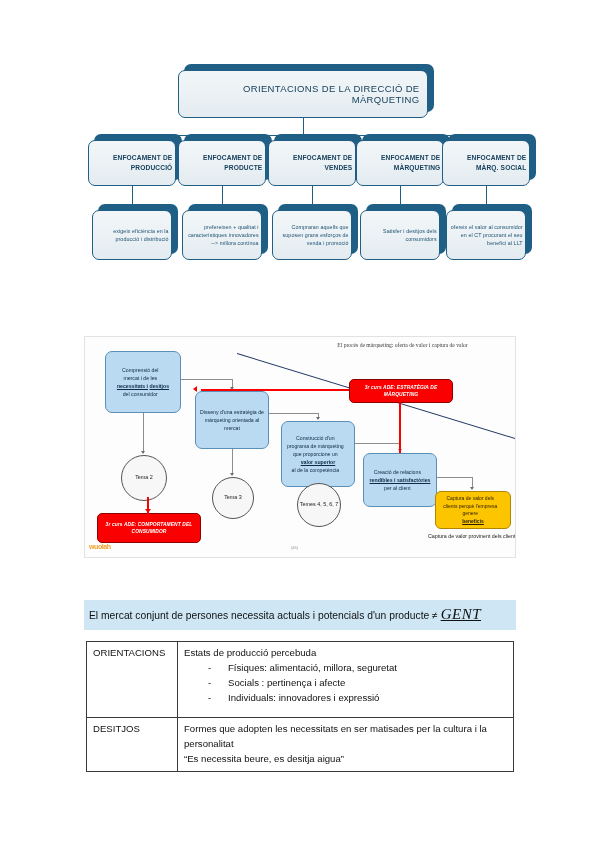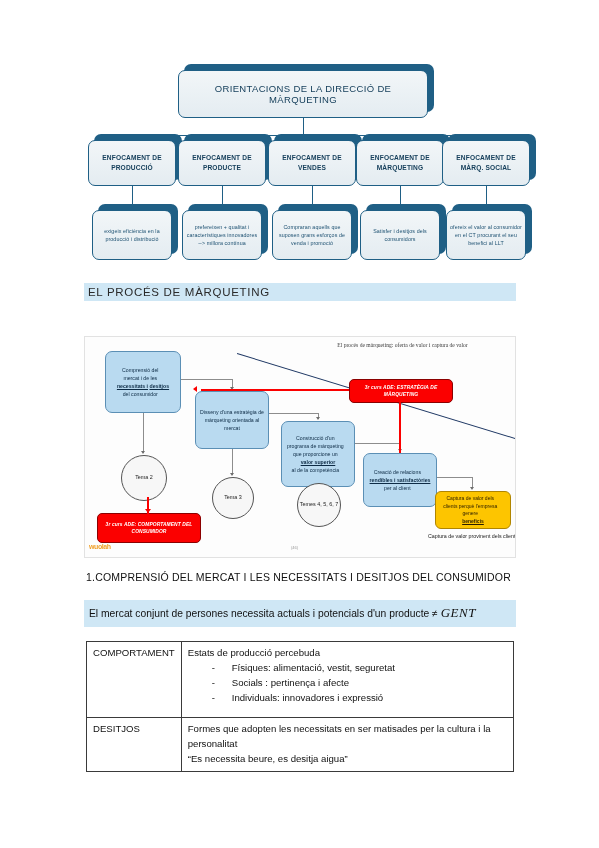--- a/index.html
+++ b/index.html
@@ -19,21 +19,21 @@
   .shadowbox{position:absolute;}
   .shadowbox .back{
     position:absolute;left:6px;top:-6px;width:100%;height:100%;
     background:#1f5f85;border-radius:7px;
   }
   .shadowbox .front{
     position:absolute;left:0;top:0;width:100%;height:100%;
     background:linear-gradient(180deg,#f2f6f8 0%,#e4ecf1 100%);
     border:1.6px solid #1f5f85;border-radius:7px;
     box-sizing:border-box;
-    display:flex;align-items:center;justify-content:center;text-align:center;
+    display:flex;align-items:center;justify-content:center;text-align:right;
   }
   .shadowbox .front span{
     display:block;width:94%;
     letter-spacing:.2px;
   }
 
   #root-box{left:178px;top:12px;width:250px;height:48px;}
   #root-box .front span{font-size:9.5px;color:#17405c;letter-spacing:.35px;}
 
   .lvl2{top:82px;width:88px;height:46px;}
@@ -58,21 +58,21 @@
   .plain-head{
     position:absolute;left:86px;font-size:10.5px;color:#111;letter-spacing:.2px;
   }
   #head-oferta{top:309px;}
   #head-comprensio{top:571px;font-size:10.5px;}
 
   #band-mercat{
     position:absolute;left:84px;top:600px;width:432px;background:#cfe7f5;
     box-sizing:border-box;padding:4px 5px;font-size:10.3px;line-height:1.45;color:#111;
   }
-  #band-mercat .gent{font-family:"Liberation Serif", serif;font-style:italic;font-size:13px;letter-spacing:.5px;}
+  #band-mercat .gent{font-family:"Liberation Serif", serif;font-style:italic;font-size:15px;letter-spacing:.5px;text-decoration:underline;}
 
   
   .slide{
     position:absolute;left:84px;top:336px;width:432px;height:222px;
     background:#fdfdfd;border:1px solid #e2e2e2;box-sizing:border-box;
     overflow:hidden;
   }
   .slide-title{
     position:absolute;left:205px;top:5px;width:225px;text-align:center;
     font-size:5.6px;color:#3b3b3b;font-family:"Liberation Serif", serif;
@@ -235,21 +235,20 @@
       </div>
     </div>
     <div class="shadowbox lvl3 l3-4">
       <div class="back"></div>
       <div class="front">
         <span>ofereix el valor al consumidor en el CT procurant el seu benefici al LLT</span>
       </div>
     </div>
   </div>
 
-  <div class="sec-band" id="band-proces">EL PROCÉS DE MÀRQUETING</div>
 
   <div class="slide">
 
     <div class="slide-title">El procés de màrqueting: oferta de valor i captura de valor</div>
 
     <div class="navyline" style="left:152px;top:16px;width:300px;transform:rotate(17deg);"></div>
 
     <div class="dgrey h" style="left:96px;top:42px;width:51px;"></div>
     <div class="dgrey v" style="left:147px;top:42px;height:8px;"></div>
     <div class="arrow-d" style="left:144.5px;top:50px;"></div>
@@ -315,35 +314,34 @@
 
     <div class="yellowbox">
       <span><span>Captura de valor dels clients perquè l'empresa genere</span> <u>beneficis</u></span>
     </div>
     <div id="cap-caption">Captura de valor provinent dels clients</div>
 
     <div id="wm">wuolah</div>
     <div id="slide-num">(46)</div>
   </div>
 
-  <div class="plain-head" id="head-comprensio">1.COMPRENSIÓ DEL MERCAT I LES NECESSITATS I DESITJOS DEL CONSUMIDOR</div>
 
   <div id="band-mercat">
     <span>El mercat conjunt de persones necessita actuals i potencials d'un producte ≠</span>
     <span class="gent">GENT</span>
   </div>
 
   <table class="deftable">
     <tbody>
       <tr>
-        <td class="keycol">COMPORTAMENT</td>
+        <td class="keycol">ORIENTACIONS</td>
         <td>
           <div>Estats de producció percebuda</div>
           <ul class="dashlist">
-            <li>Físiques: alimentació, vestit, seguretat</li>
+            <li>Físiques: alimentació, millora, seguretat</li>
             <li>Socials : pertinença i afecte</li>
             <li>Individuals: innovadores i expressió</li>
           </ul>
           <div style="height:8px;"></div>
         </td>
       </tr>
       <tr>
         <td class="keycol">DESITJOS</td>
         <td>
           <div>Formes que adopten les necessitats en ser matisades per la cultura i la personalitat</div>

